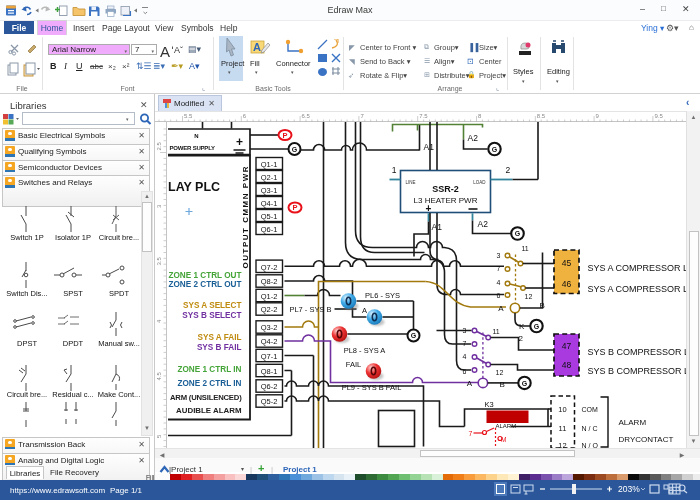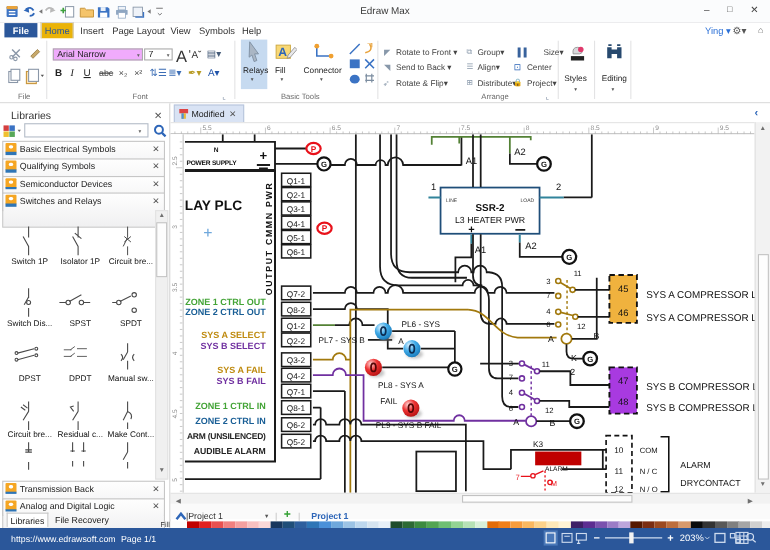--- a/index.html
+++ b/index.html
@@ -6,21 +6,21 @@
 body{font-family:"Liberation Sans",sans-serif;background:#fff;position:relative}
 .abs{position:absolute}
 
 #titlebar{left:0;top:0;width:700px;height:21px;background:#fbfcfd;border-bottom:1px solid #ececee}
 #title{left:0;top:5px;width:700px;text-align:center;font-size:9px;color:#3a3a3a}
 .winbtn{top:4px;font-size:9px;color:#444}
 
 #tabrow{left:0;top:21px;width:700px;height:14px;background:#fff}
 #filetab{left:4px;top:21px;width:30px;height:13px;background:#2b579a;color:#fff;font-size:8.5px;font-weight:bold;text-align:center;line-height:14px}
 .rtab{top:21px;height:14px;line-height:14px;font-size:8.5px;color:#333}
-#hometab{left:37px;top:20px;width:30px;height:15px;background:#eab308;border:1px solid #d4d4d4;border-bottom:none;color:#2b579a;text-align:center;line-height:15px;font-size:8.5px}
+#hometab{left:37px;top:20px;width:30px;height:15px;background:#f0abfc;border:1px solid #d4d4d4;border-bottom:none;color:#2b579a;text-align:center;line-height:15px;font-size:8.5px}
 
 #ribbon{left:0;top:35px;width:700px;height:59px;background:#fff;border-bottom:1px solid #d2d2d2}
 .gsep{position:absolute;top:2px;width:1px;height:53px;background:#e3e3e4}
 .glabel{position:absolute;top:50px;font-size:7px;color:#6a6a6a;text-align:center}
 .rtxt{position:absolute;font-size:7.5px;color:#444;white-space:nowrap}
 
 #lpanel{left:0;top:94px;width:155px;height:386px;background:#fff;border-right:1px solid #c9c9c9}
 .lbar{position:absolute;left:2px;width:148px;height:32px;background:linear-gradient(#fefefe,#f0f0f1);border:1px solid #c6c6c6;font-size:8px;color:#222;line-height:13px;white-space:nowrap}
 .lbar .fold{position:absolute;left:2px;top:1px;width:10px;height:10px}
 .lbar .txt{position:absolute;left:15px;top:0}
@@ -128,21 +128,21 @@
   <div class="rtxt" style="left:136px;top:26px;font-size:9px;color:#3b6db5">⇅☰</div>
   <div class="rtxt" style="left:153px;top:26px;font-size:9px;color:#3b6db5">≣▾</div>
   <div class="rtxt" style="left:171px;top:26px;font-size:9px;color:#b89b22">✒▾</div>
   <div class="rtxt" style="left:189px;top:26px;font-size:9px;color:#2255aa">A▾</div>
   <div class="rtxt" style="left:202px;top:49px;color:#7a8aa0;font-size:7px">⌞</div>
 
   <div class="abs" style="left:219px;top:1px;width:24px;height:45px;background:#c6daf0"></div>
   <svg class="abs" style="left:223px;top:2px" width="16" height="20" viewBox="0 0 16 20">
     <path d="M4,1 L12,12 L8.5,12 L10.5,18 L8,19 L6,13 L3.5,15 Z" fill="#aab6c4" stroke="#7c8da0" stroke-width="0.8"></path>
   </svg>
-  <div class="rtxt" style="left:221px;top:24px;color:#222">Relays</div>
+  <div class="rtxt" style="left:221px;top:24px;color:#222">Project</div>
   <div class="rtxt" style="left:228px;top:34px;font-size:5px;color:#555">▾</div>
   <svg class="abs" style="left:250px;top:3px" width="20" height="18" viewBox="0 0 20 18">
     <rect x="1" y="3" width="13" height="12" fill="#f8d876" stroke="#caa53c" stroke-width="0.8"></rect>
     <text x="3" y="13" font-size="11" font-weight="bold" fill="#2e66b8" font-family="Liberation Sans">A</text>
     <path d="M12,12 l6,-7 2,2 -6,7 -3,1 z" fill="#e8e8ea" stroke="#888" stroke-width="0.7"></path>
   </svg>
   <div class="rtxt" style="left:250px;top:24px;color:#222">Fill</div>
   <div class="rtxt" style="left:255px;top:34px;font-size:5px;color:#555">▾</div>
   <svg class="abs" style="left:284px;top:3px" width="22" height="18" viewBox="0 0 22 18">
     <path d="M4,4 L4,13 L17,13" fill="none" stroke="#3b73c4" stroke-width="1.4"></path>
@@ -155,33 +155,33 @@
     <path d="M2,10 L11,1" stroke="#3b73c4" stroke-width="1.3"></path>
     <path d="M16,9 Q24,7 20,1" stroke="#e8a33d" stroke-width="1.3" fill="none"></path>
     <path d="M18,0 l4,0 0,4" fill="none" stroke="#e8a33d"></path>
     <rect x="2" y="15" width="9" height="8" fill="#3b73c4"></rect>
     <path d="M16,15 l8,8 m0,-8 l-8,8" stroke="#3b73c4" stroke-width="1.4"></path>
     <ellipse cx="6.5" cy="33" rx="4.5" ry="4" fill="#3b73c4"></ellipse>
     <path d="M16,30 h8 m-7,-2 v8 m5,-8 v8 m-6,-2 h8" stroke="#7c8da0" stroke-width="1.1"></path>
   </svg>
 
   <div class="rtxt" style="left:349px;top:8px;color:#8898aa">◤</div>
-  <div class="rtxt" style="left:360px;top:8px">Rotate to Front ▾</div>
+  <div class="rtxt" style="left:360px;top:8px">Center to Front ▾</div>
   <div class="rtxt" style="left:349px;top:22px;color:#8898aa">◥</div>
   <div class="rtxt" style="left:360px;top:22px">Send to Back ▾</div>
   <div class="rtxt" style="left:348px;top:36px;color:#8898aa">➶</div>
   <div class="rtxt" style="left:360px;top:36px">Rotate &amp; Flip▾</div>
   <div class="rtxt" style="left:424px;top:8px;color:#8898aa;font-size:7px">⧉</div>
   <div class="rtxt" style="left:434px;top:8px">Group▾</div>
   <div class="rtxt" style="left:424px;top:22px;color:#8898aa;font-size:7px">☰</div>
   <div class="rtxt" style="left:434px;top:22px">Align▾</div>
   <div class="rtxt" style="left:424px;top:36px;color:#8898aa;font-size:7px">⊞</div>
   <div class="rtxt" style="left:434px;top:36px">Distribute▾</div>
   <div class="rtxt" style="left:468px;top:8px;color:#38629c;font-weight:bold">▐▐</div>
-  <div class="rtxt" style="left:494px;top:8px">Size▾</div>
+  <div class="rtxt" style="left:479px;top:8px">Size▾</div>
   <div class="rtxt" style="left:467px;top:22px;color:#2e66b8;font-size:8px">⊡</div>
   <div class="rtxt" style="left:479px;top:22px">Center</div>
   <div class="rtxt" style="left:467px;top:36px;color:#a8a8a8;font-size:7px">🔒</div>
   <div class="rtxt" style="left:479px;top:36px">Project▾</div>
   <div class="rtxt" style="left:496px;top:49px;color:#7a8aa0;font-size:7px">⌞</div>
 
   <svg class="abs" style="left:517px;top:5px" width="16" height="17" viewBox="0 0 16 17">
     <path d="M4,9 Q3,3 8,3 Q13,3 12,8 L10,9 Z" fill="#d8d8da" stroke="#888" stroke-width="0.7"></path>
     <circle cx="11" cy="5" r="2.5" fill="#e03a6c"></circle>
     <rect x="2" y="11" width="12" height="4" fill="#222"></rect>

